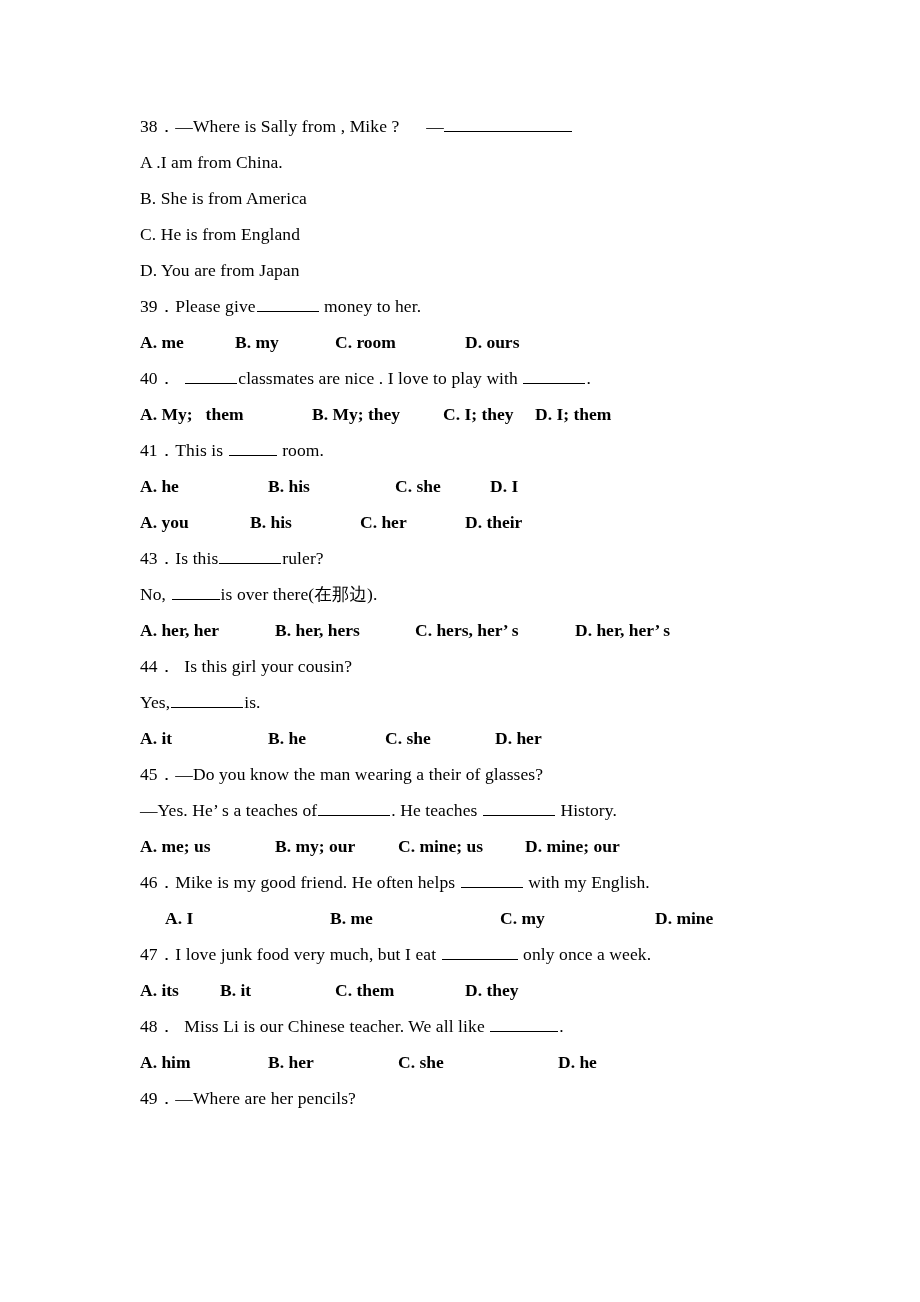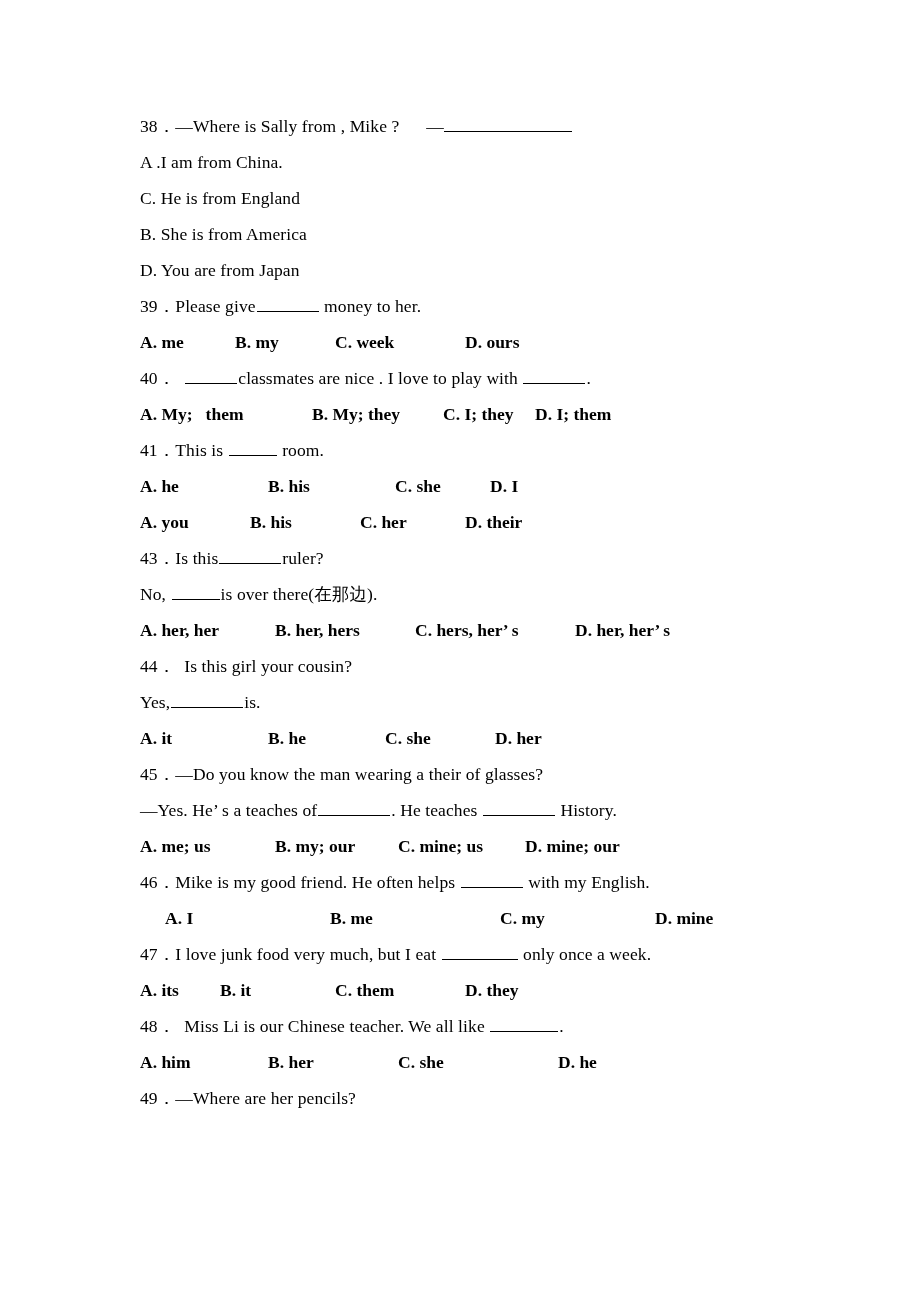--- a/index.html
+++ b/index.html
@@ -69,29 +69,29 @@
   }
 </style>
 </head>
 <body>
 
 <div class="page">
   <div class="content">
 
     <div class="line"><span class="qnum">38．</span><span>—Where is Sally from , Mike ?</span><span>      </span><span>—</span><span class="blank-long" style="width:128px"></span></div>
     <div class="line">A .I am from China.</div>
+    <div class="line">B. She is from America</div>
     <div class="line">C. He is from England</div>
-    <div class="line">B. She is from America</div>
     <div class="line">D. You are from Japan</div>
 
     <div class="line"><span class="qnum">39．</span><span>Please give</span><span class="blank" style="width:62px"></span><span> </span><span>money to her.</span></div>
     <div class="opts">
       <span class="opt" style="left:0px">A. me</span>
       <span class="opt" style="left:95px">B. my</span>
-      <span class="opt" style="left:195px">C. week</span>
+      <span class="opt" style="left:195px">C. room</span>
       <span class="opt" style="left:325px">D. ours</span>
     </div>
 
     <div class="line"><span class="qnum">40．</span><span>  </span><span class="blank" style="width:52px"></span><span>classmates are nice . I love to play with</span><span> </span><span class="blank" style="width:62px"></span><span>.</span></div>
     <div class="opts">
       <span class="opt" style="left:0px">A. My;   them</span>
       <span class="opt" style="left:172px">B. My; they</span>
       <span class="opt" style="left:303px">C. I; they</span>
       <span class="opt" style="left:395px">D. I; them</span>
     </div>

